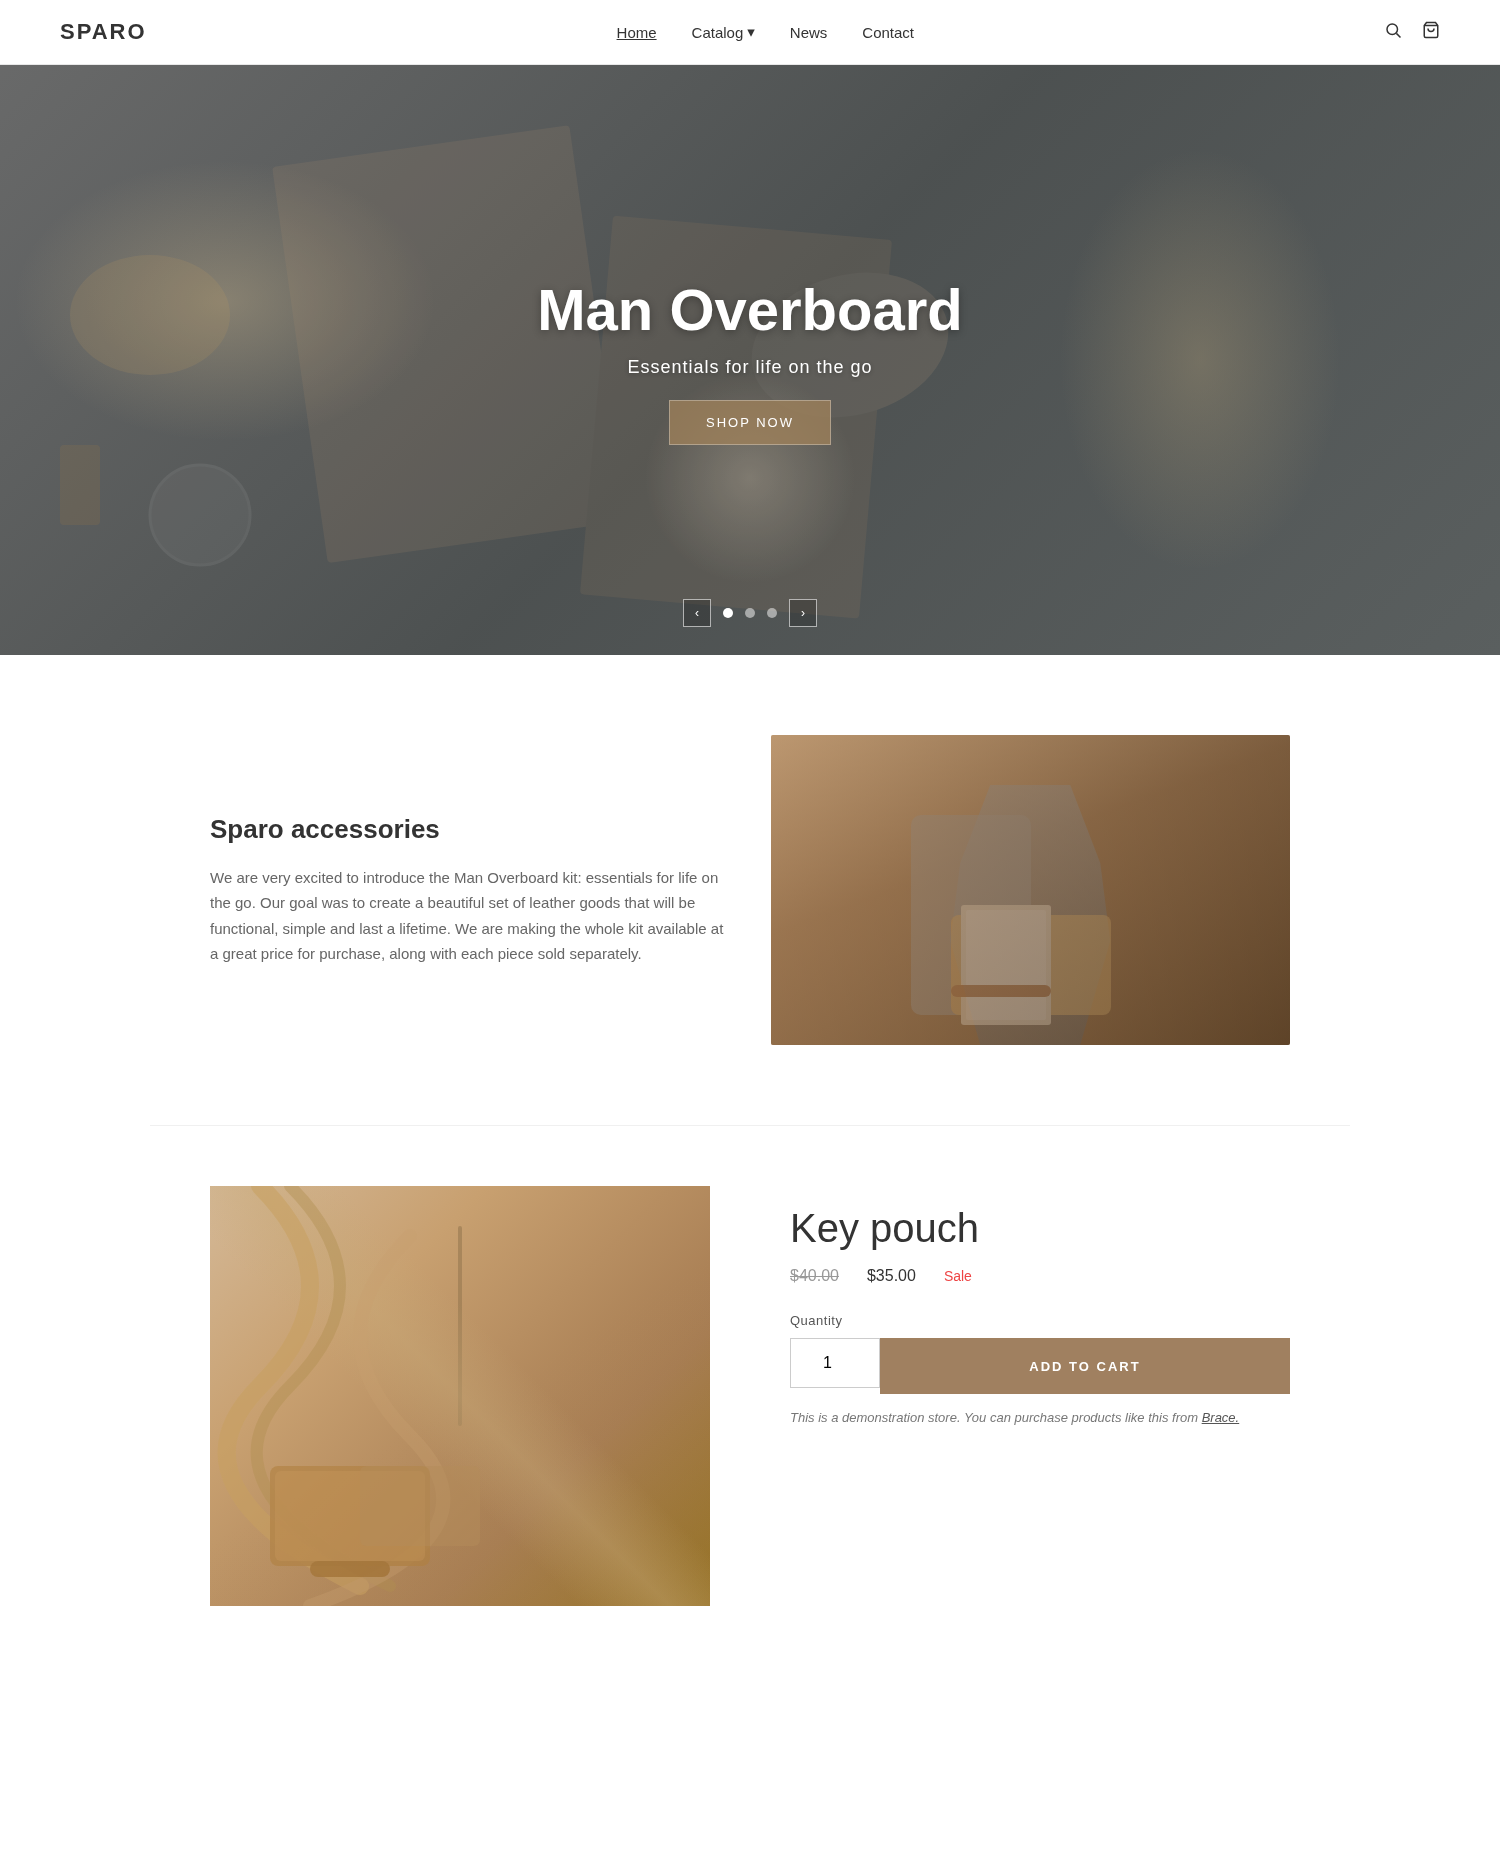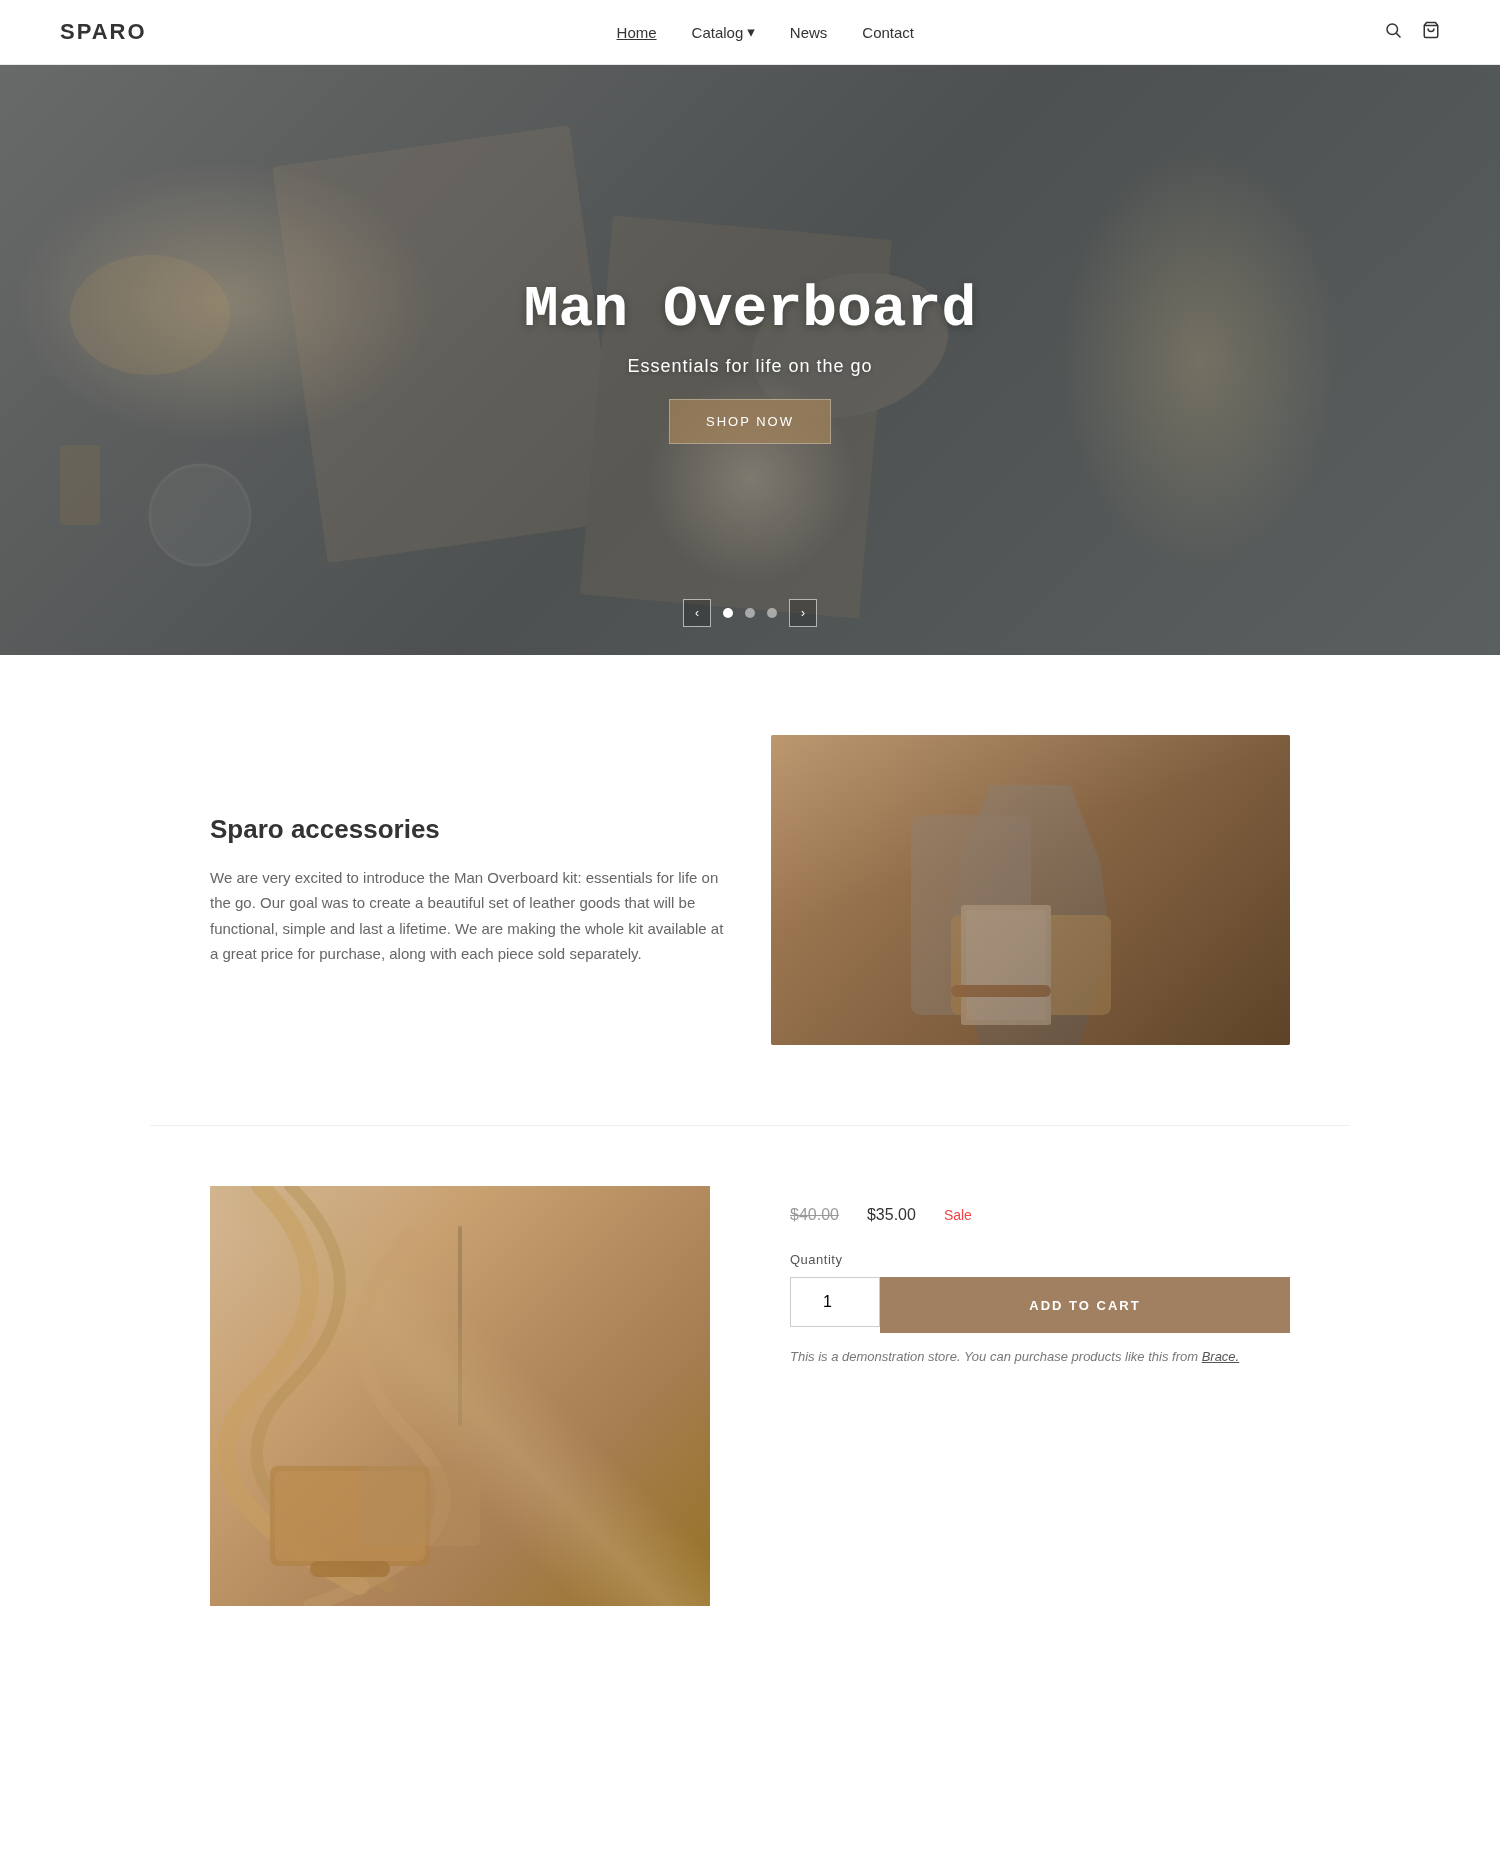--- a/index.html
+++ b/index.html
@@ -81,21 +81,20 @@
       position: relative;
       z-index: 2;
       text-align: center;
       color: #fff;
     }
     .hero-title {
       font-size: 58px;
       font-weight: 700;
       margin-bottom: 14px;
       text-shadow: 0 2px 8px rgba(0,0,0,0.3);
-      font-family: Liberation Mono, monospace;
     }
     .hero-subtitle {
       font-size: 18px;
       font-weight: 300;
       margin-bottom: 22px;
       letter-spacing: 1px;
       text-shadow: 0 1px 4px rgba(0,0,0,0.3);
     }
     .hero-btn {
       display: inline-block;
@@ -407,20 +406,21 @@
       <path d="M 200 50 Q 100 150 200 250 Q 300 350 100 420" stroke="#c8a070" stroke-width="14" fill="none" stroke-linecap="round" opacity="0.5"></path>
 
       <rect x="60" y="280" width="160" height="100" rx="8" fill="#b08040" opacity="0.85"></rect>
       <rect x="65" y="285" width="150" height="90" rx="6" fill="#c09050" opacity="0.7"></rect>
 
       <rect x="100" y="375" width="80" height="16" rx="8" fill="#a07030" opacity="0.9"></rect>
     </svg>
   </div>
 
   <div class="product-info">
+    <h1 class="product-title">Key pouch</h1>
     <div class="product-prices">
       <span class="price-original">$40.00</span>
       <span class="price-sale">$35.00</span>
       <span class="price-badge">Sale</span>
     </div>
     <div class="quantity-label">Quantity</div>
     <div class="quantity-row">
       <input type="number" class="quantity-input" value="1" min="1" style="">
       <button class="add-to-cart-btn">ADD TO CART</button>
     </div>

